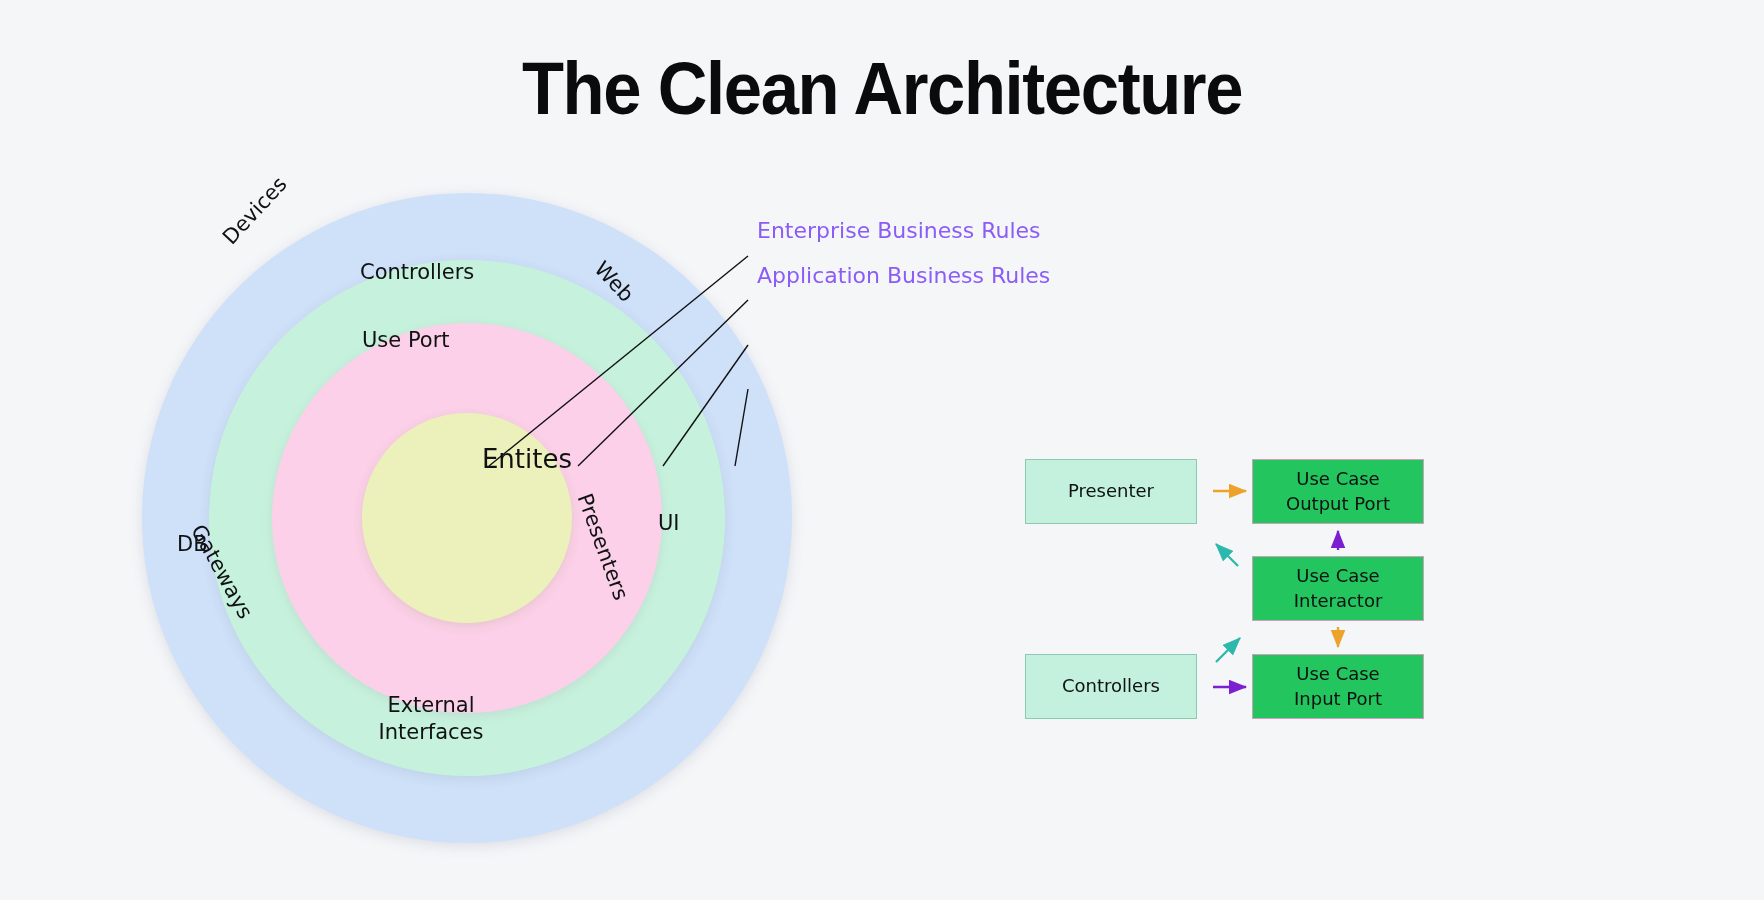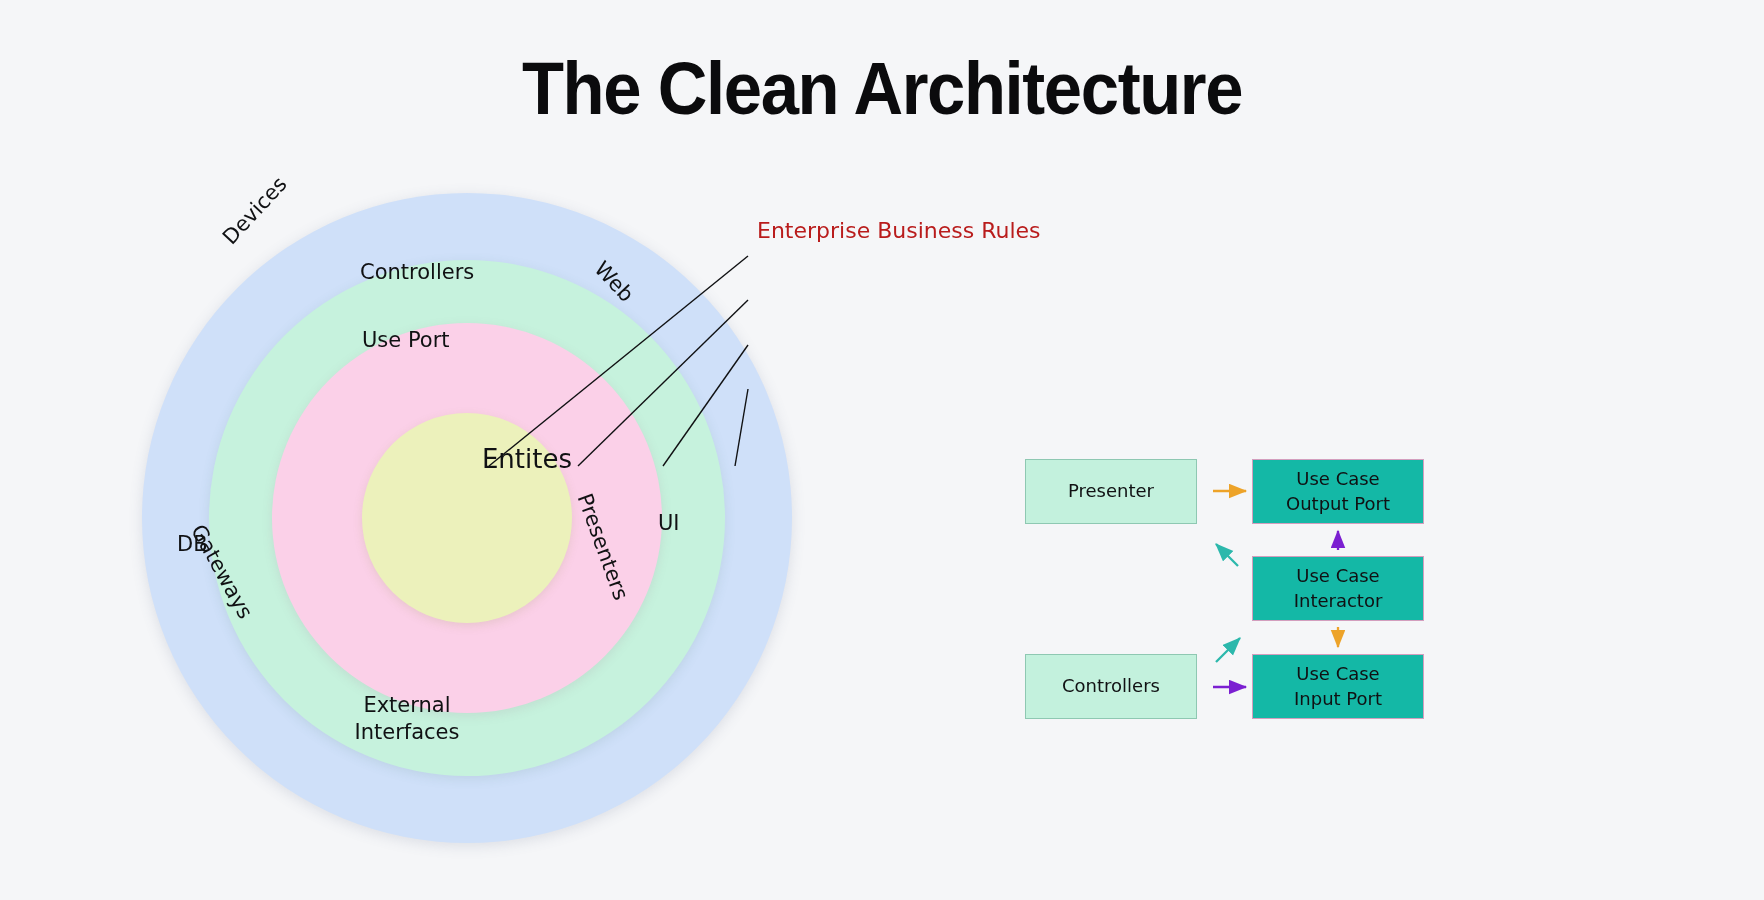--- a/index.html
+++ b/index.html
@@ -89,35 +89,35 @@
     text-align: center;
   }
   .rl-devices   { left: 217px; top: 232px; transform: rotate(-47deg); transform-origin: left top; }
   .rl-web       { left: 608px; top: 256px; transform: rotate(47deg); transform-origin: left top; }
   .rl-db        { left: 154px; top: 531px; margin-left: 23px; }
   .rl-ui        { left: 658px; top: 486px; margin-top: 24px; }
   .rl-controllers { left: 360px; top: 259px; }
   .rl-usecases  { left: 362px; top: 327px; }
   .rl-gateways  { left: 208px; top: 520px; transform: rotate(61deg); transform-origin: left top; }
   .rl-presenters{ left: 596px; top: 490px; transform: rotate(70deg); transform-origin: left top; }
-  .rl-external  { left: 351px; top: 692px; width: 112px; }
+  .rl-external  { left: 375px; top: 692px; width: 112px; }
   .rl-entities  { left: 362px; top: 443px; width: 210px; font-size: 26px; text-align: right; }
 
   
   .legend {
     position: absolute;
     left: 757px;
     top: 216px;
     width: 400px;
   }
   .legend-item {
     height: 44.5px;
     font-family: "DejaVu Sans", sans-serif;
     font-size: 22px;
-    color: #b91c1c;
+    color: #8b5cf6;
     white-space: nowrap;
     line-height: 30px;
   }
 
   
   .flow {
     position: absolute;
     left: 1020px;
     top: 440px;
     width: 430px;
@@ -134,21 +134,21 @@
     font-family: "DejaVu Sans", sans-serif;
     font-size: 18px;
     color: #101113;
     line-height: 1.35;
   }
   .box-green {
     background: #c3f1dd;
     border-color: #8ec8b2;
   }
   .box-pink {
-    background: #14b8a6;
+    background: #22c55e;
     border-color: #d39ebe;
   }
   .b-presenter    { left: 5px;   top: 19px;  width: 172px; height: 65px; }
   .b-controllers  { left: 5px;   top: 214px; width: 172px; height: 65px; }
   .b-output-port  { left: 232px; top: 19px;  width: 172px; height: 65px; }
   .b-interactor   { left: 232px; top: 116px; width: 172px; height: 65px; }
   .b-input-port   { left: 232px; top: 214px; width: 172px; height: 65px; }
 
   .flow svg {
     position: absolute;
@@ -193,20 +193,21 @@
         <line x1="489" y1="466" x2="748" y2="256"></line>
         <line x1="578" y1="466" x2="748" y2="300"></line>
         <line x1="663" y1="466" x2="748" y2="345"></line>
         <line x1="735" y1="466" x2="748" y2="389"></line>
       </g>
     </svg>
   </div>
 
   <div class="legend">
     <div class="legend-item">Enterprise Business Rules</div>
+    <div class="legend-item">Application Business Rules</div>
   </div>
 
   <div class="flow">
 
     <svg viewBox="0 0 430 300">
       <defs>
         <marker id="ah-orange" markerWidth="9" markerHeight="9" refX="7.5" refY="3.2" orient="auto">
           <path d="M0,0 L8,3.2 L0,6.4 z" fill="#eda329"></path>
         </marker>
         <marker id="ah-purple" markerWidth="9" markerHeight="9" refX="7.5" refY="3.2" orient="auto">

